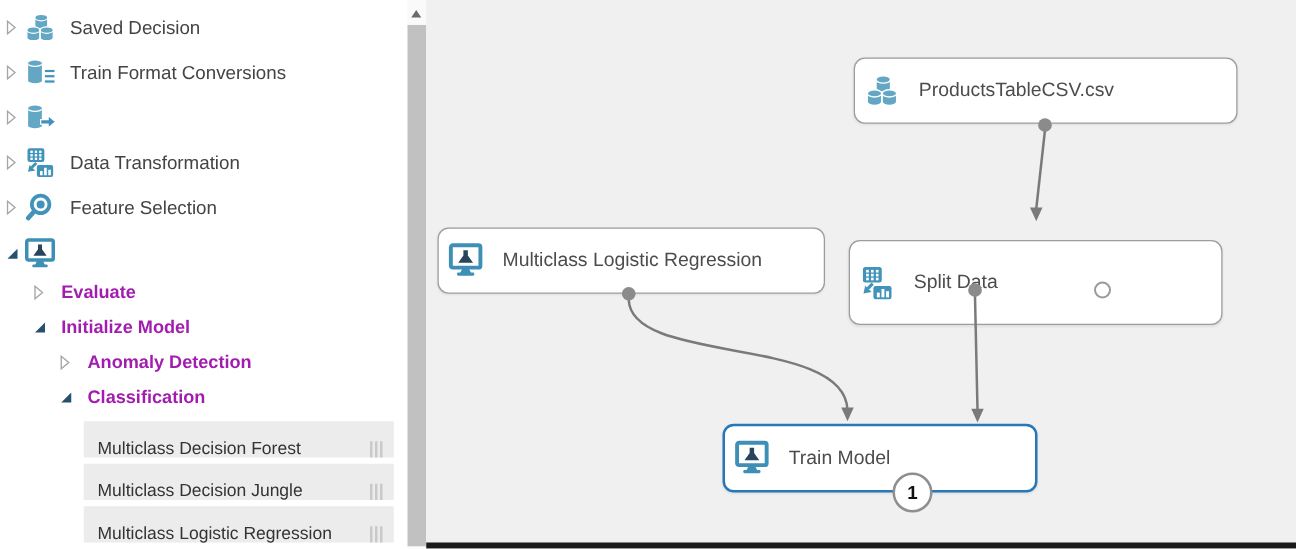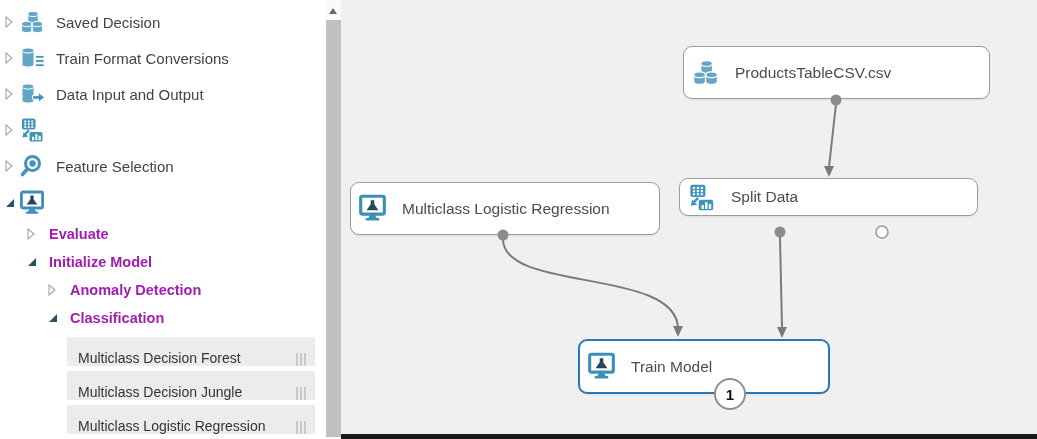--- a/index.html
+++ b/index.html
@@ -95,21 +95,20 @@
             <path d="M1 1 L7 6 L1 11 Z" fill="#fff" stroke="#a6a6a6" stroke-width="1.1"></path>
           </svg>
       </span>
       <span class="cat-icon">
         <svg width="26" height="26" viewBox="0 0 26 26">
           <path d="M3 5.5 v14 a6 2.6 0 0 0 12 0 v-14" fill="#63a7c5" stroke="#fff" stroke-width="1"></path>
           <ellipse cx="9" cy="5.5" rx="6" ry="2.6" fill="#63a7c5" stroke="#fff" stroke-width="1"></ellipse>
           <path d="M13.5 14.6 h6 v-3.2 l6 5 -6 5 v-3.2 h-6 z" fill="#4293ba" stroke="#fff" stroke-width="1"></path>
         </svg>
       </span>
-      <span class="t-cat">Data Input and Output</span>
     </div>
 
     <div class="row lvl0" style="top:116px">
       <span class="chev">
         <svg width="8" height="12" viewBox="0 0 8 12">
             <path d="M1 1 L7 6 L1 11 Z" fill="#fff" stroke="#a6a6a6" stroke-width="1.1"></path>
           </svg>
       </span>
       <span class="cat-icon">
         <svg width="26" height="26" viewBox="0 0 26 26">
@@ -124,20 +123,21 @@
             <rect x="8.8" y="9.1" width="1.9" height="1.9" fill="#fff"></rect>
             <rect x="12.3" y="9.1" width="1.9" height="1.9" fill="#fff"></rect>
           <path d="M10 13.4 L6.4 17" stroke="#4293ba" stroke-width="2.3" fill="none"></path>
           <polygon points="3.4,20.4 9.2,19.4 4.6,14.9" fill="#4293ba"></polygon>
           <rect x="10.5" y="15" width="13" height="9.5" rx="1.6" fill="#4293ba"></rect>
           <rect x="13" y="19.8" width="2.1" height="3.4" fill="#fff"></rect>
           <rect x="16.3" y="17.2" width="2.1" height="6" fill="#fff"></rect>
           <rect x="19.6" y="18.8" width="2.1" height="4.4" fill="#fff"></rect>
         </svg>
       </span>
+      <span class="t-cat">Data Transformation</span>
     </div>
 
     <div class="row lvl0" style="top:152px">
       <span class="chev">
         <svg width="8" height="12" viewBox="0 0 8 12">
             <path d="M1 1 L7 6 L1 11 Z" fill="#fff" stroke="#a6a6a6" stroke-width="1.1"></path>
           </svg>
       </span>
       <span class="cat-icon">
         <svg width="26" height="26" viewBox="0 0 26 26">
@@ -253,21 +253,21 @@
         <svg width="29" height="29" viewBox="0 0 26 26">
           <rect x="2.4" y="2" width="21.2" height="16" rx="1.4" fill="#fff" stroke="#3d8fb6" stroke-width="2.8"></rect>
           <path d="M11.4 5.5 h3.2 v3.8 l3.7 5.3 h-10.6 l3.7 -5.3 z" fill="#27455c"></path>
           <polygon points="11,18 15,18 17,22 9,22" fill="#3d8fb6"></polygon>
           <rect x="6.8" y="21.6" width="12.4" height="2.2" rx="1" fill="#3d8fb6"></rect>
         </svg>
       </span>
       <span class="node-label">Multiclass Logistic Regression</span>
     </div>
 
-    <div class="node" style="left:338px;top:178px;width:299px;height:38px">
+    <div class="node" style="left:338px;top:192px;width:299px;height:68px">
       <span class="node-icon">
         <svg width="29" height="29" viewBox="0 0 26 26">
           <rect x="3" y="1.5" width="13.5" height="11" rx="1.8" fill="#4293ba"></rect>
           <rect x="5.3" y="3.5" width="1.9" height="1.9" fill="#fff"></rect>
             <rect x="8.8" y="3.5" width="1.9" height="1.9" fill="#fff"></rect>
             <rect x="12.3" y="3.5" width="1.9" height="1.9" fill="#fff"></rect>
           <rect x="5.3" y="6.3" width="1.9" height="1.9" fill="#fff"></rect>
             <rect x="8.8" y="6.3" width="1.9" height="1.9" fill="#fff"></rect>
             <rect x="12.3" y="6.3" width="1.9" height="1.9" fill="#fff"></rect>
           <rect x="5.3" y="9.1" width="1.9" height="1.9" fill="#fff"></rect>

